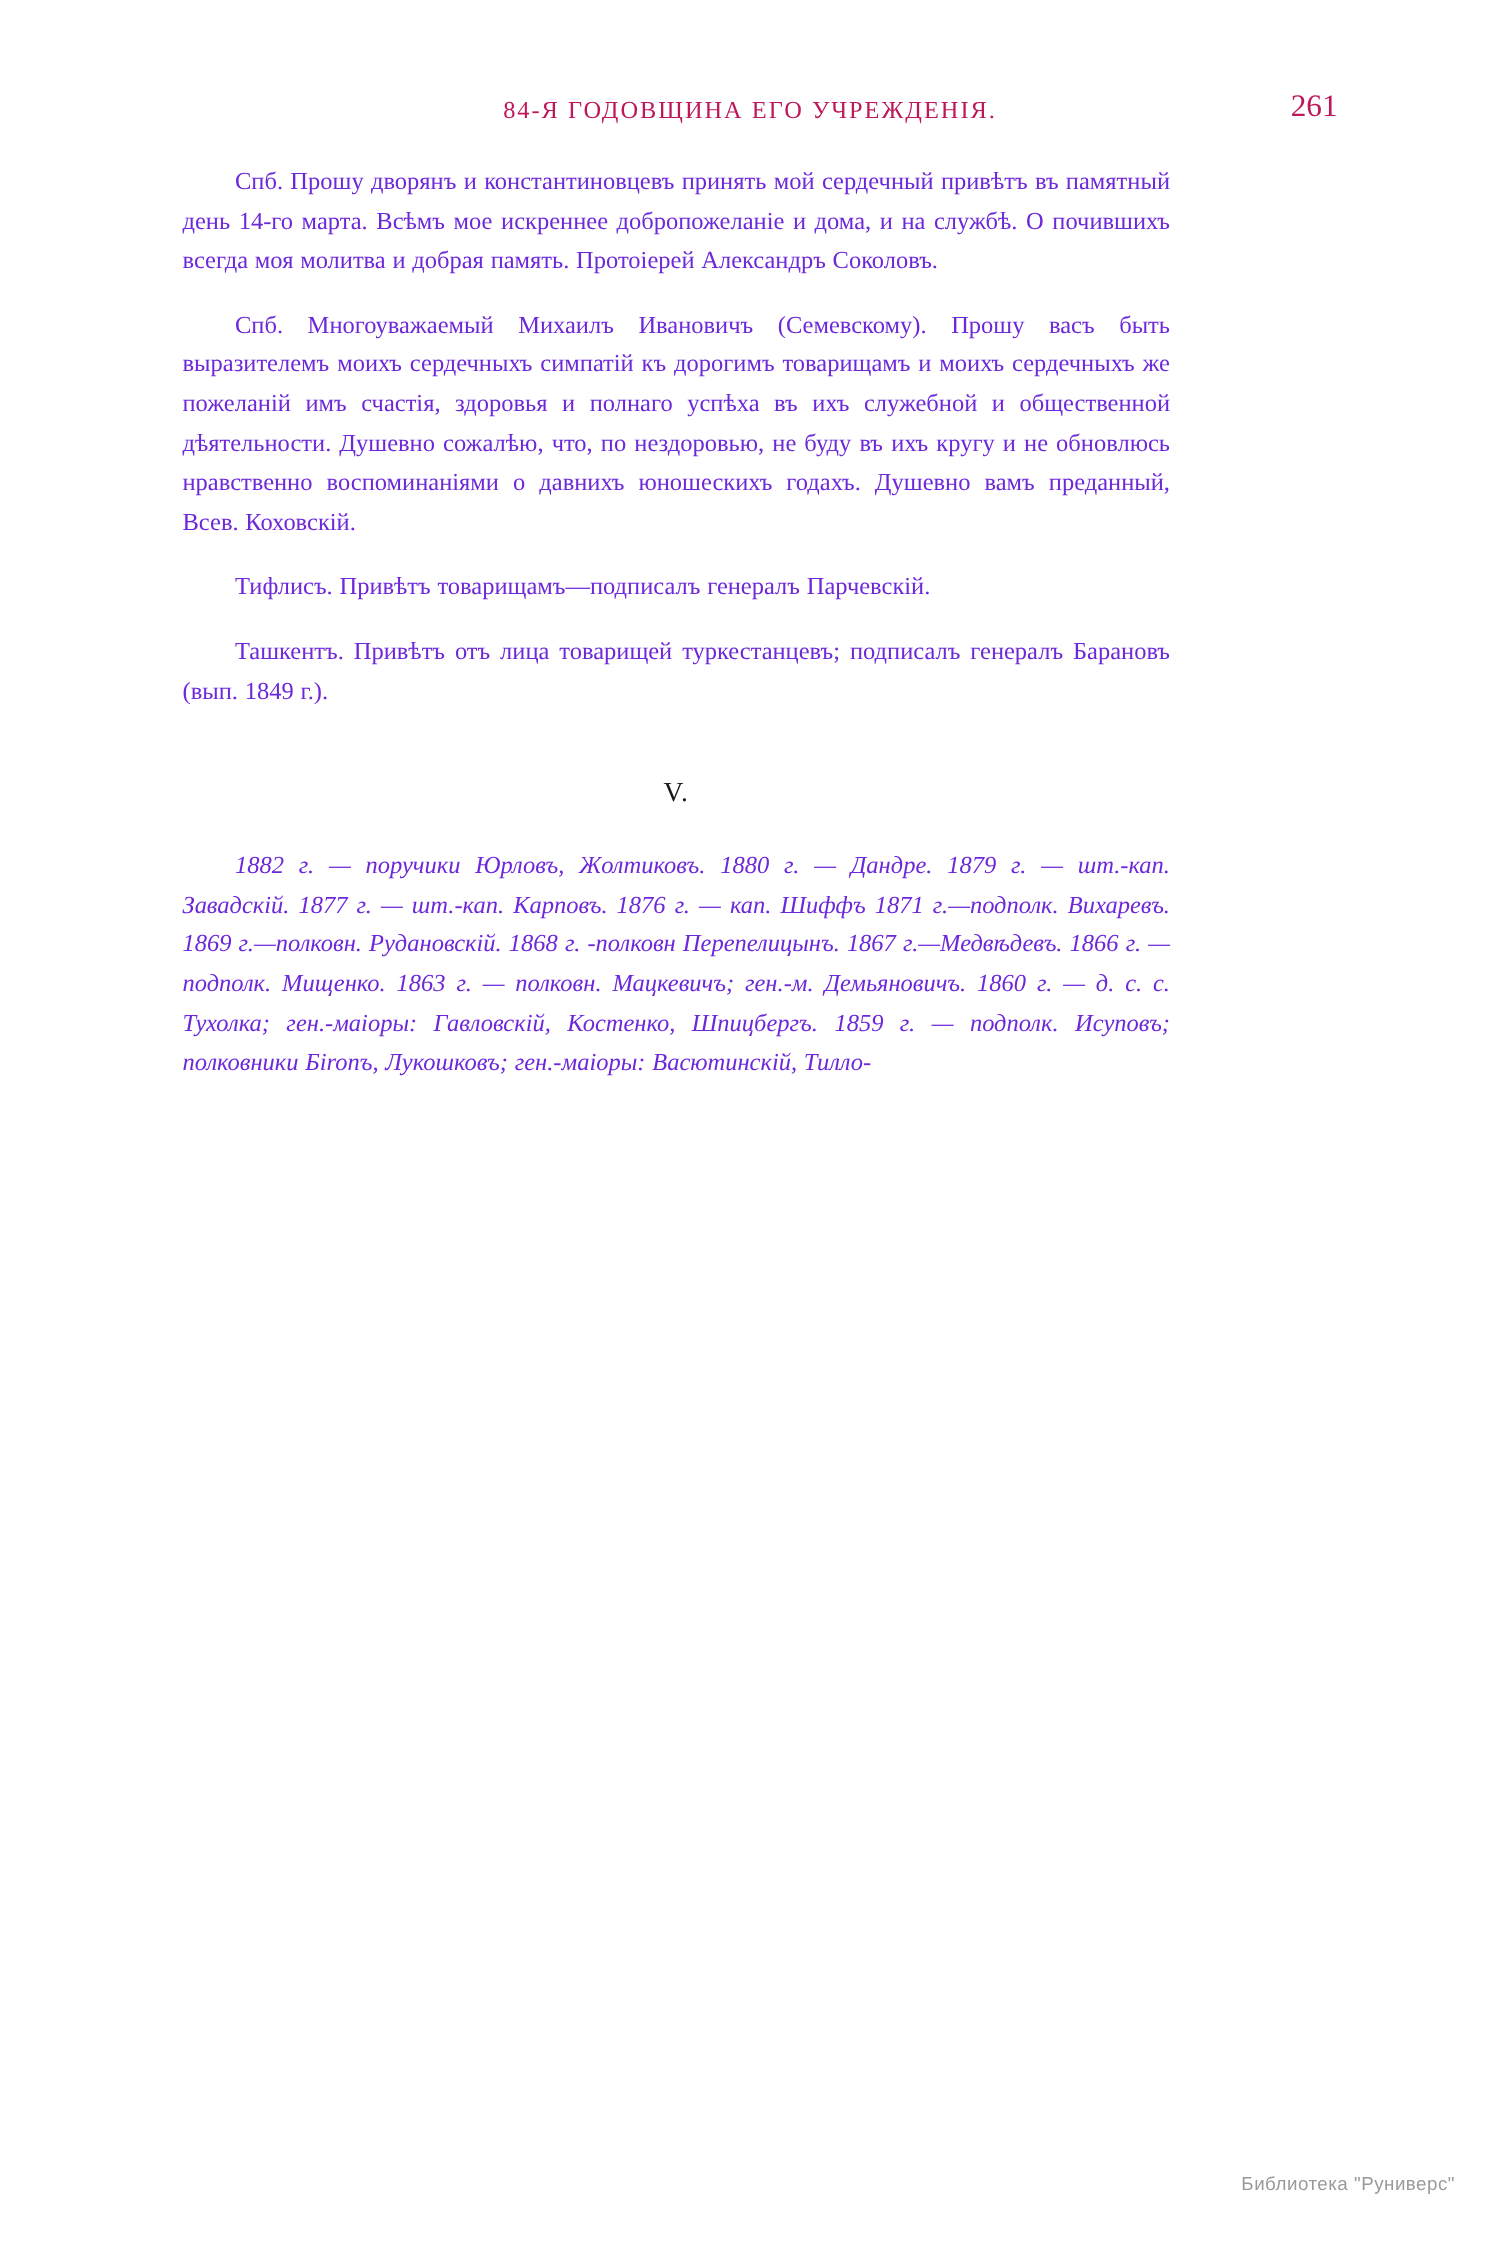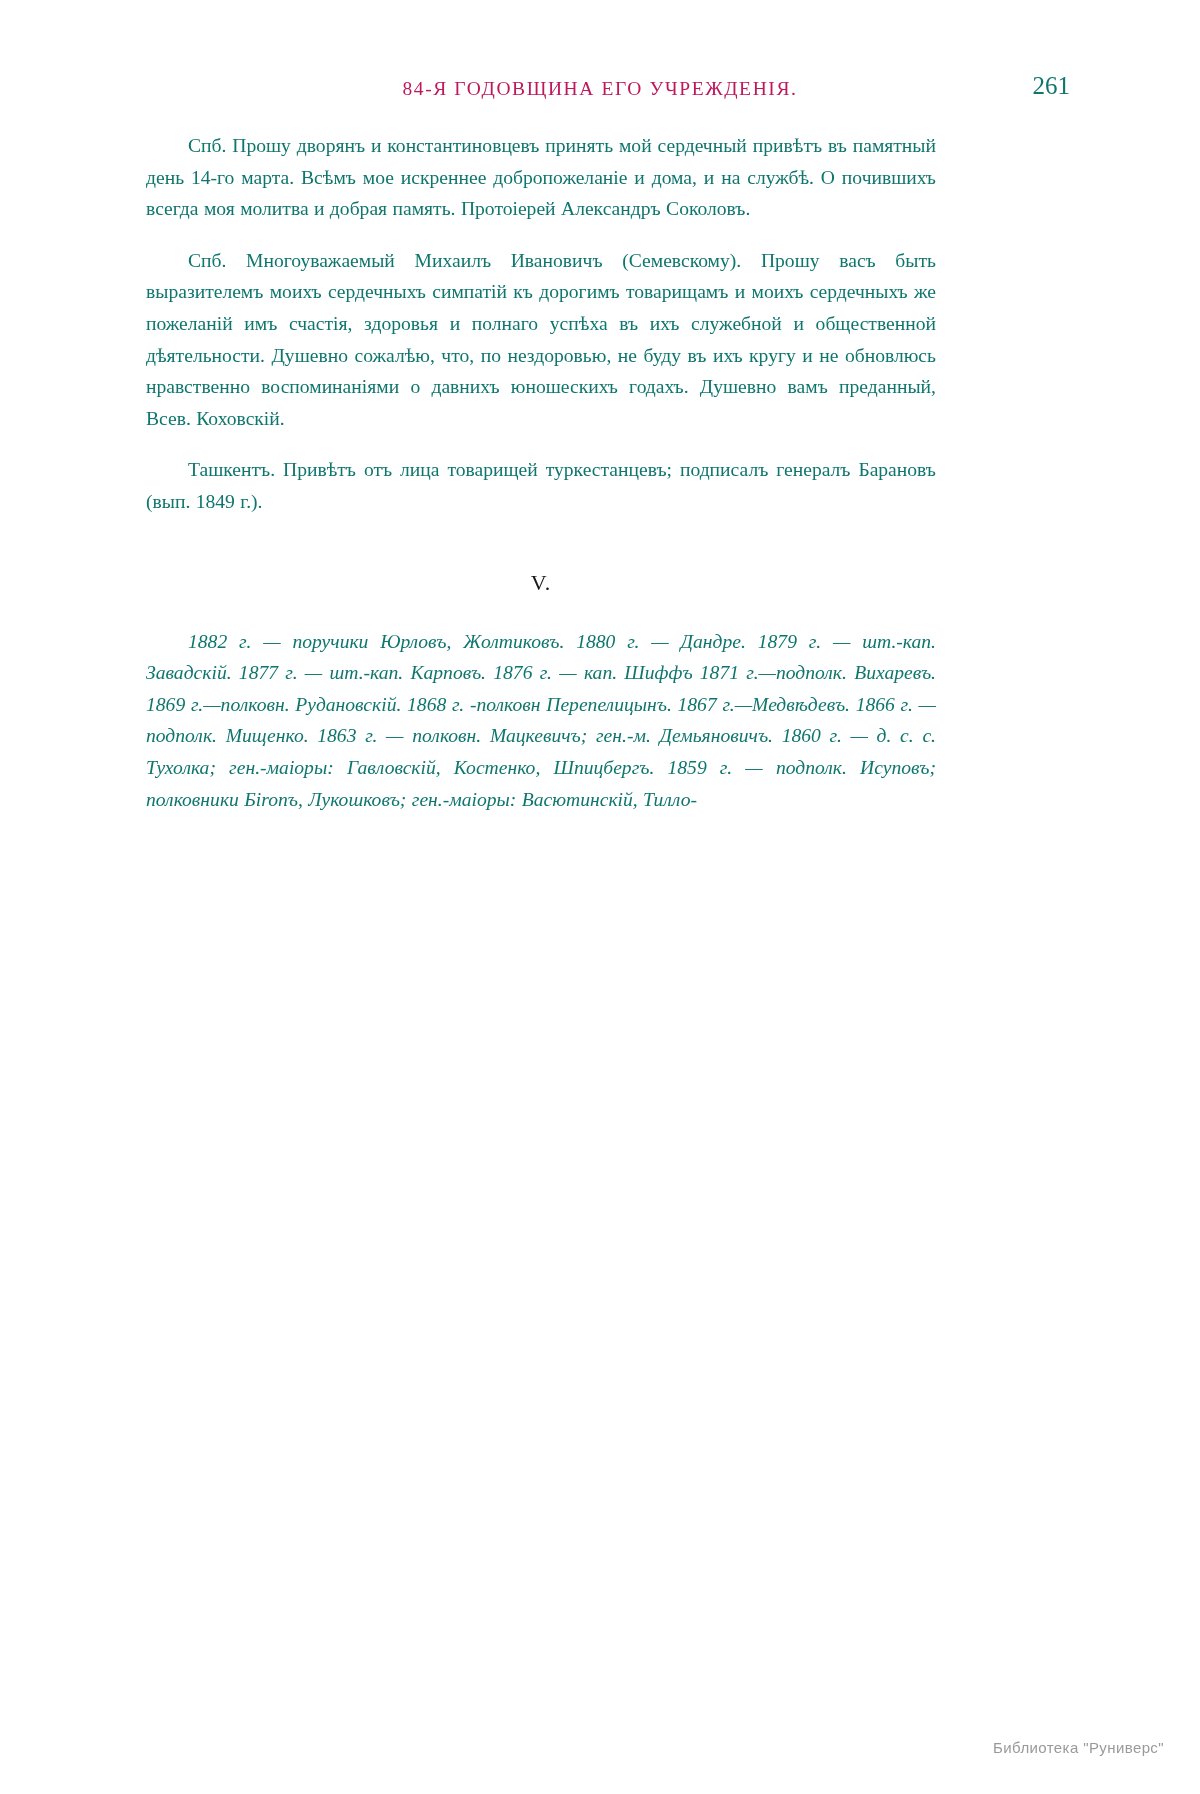--- a/index.html
+++ b/index.html
@@ -38,37 +38,37 @@
     white-space: nowrap;
     font-family: "Liberation Serif", serif;
     color: #be185d;
   }
   .page-number {
     position: absolute;
     right: 0;
     top: -6px;
     font-size: 25px;
     font-family: "Liberation Serif", serif;
-    color: #0f766e;
+    color: #be185d;
     margin-left: 46px;
   }
   .content {
     position: absolute;
     top: 130px;
     left: 146px;
     width: 790px;
   }
   p.para {
     margin: 0 0 20px 0;
     text-align: justify;
     font-size: 19.6px;
     line-height: 31.6px;
     text-indent: 42px;
     word-spacing: 0.5px;
-    color: #0f766e;
+    color: #6d28d9;
   }
   p.para:last-child { margin-bottom: 0; }
   .section-mark {
     text-align: center;
     font-size: 22px;
     margin: 52px 0 30px 0;
     letter-spacing: 1px;
   }
   .list-block p.para {
     margin-bottom: 0;
@@ -91,20 +91,21 @@
 
   <div class="header">
     <div class="running-title">84-я ГОДОВЩИНА ЕГО УЧРЕЖДЕНІЯ.</div>
     <div class="page-number">261</div>
   </div>
 
   <div class="content">
 
     <p class="para">Спб. Прошу дворянъ и константиновцевъ принять мой сердечный привѣтъ въ памятный день 14-го марта. Всѣмъ мое искреннее добропожеланіе и дома, и на службѣ. О почившихъ всегда моя молитва и добрая память. Протоіерей Александръ Соколовъ.</p>
     <p class="para">Спб. Многоуважаемый Михаилъ Ивановичъ (Семевскому). Прошу васъ быть выразителемъ моихъ сердечныхъ симпатій къ дорогимъ товарищамъ и моихъ сердечныхъ же пожеланій имъ счастія, здоровья и полнаго успѣха въ ихъ служебной и общественной дѣятельности. Душевно сожалѣю, что, по нездоровью, не буду въ ихъ кругу и не обновлюсь нравственно воспоминаніями о давнихъ юношескихъ годахъ. Душевно вамъ преданный, Всев. Коховскій.</p>
+    <p class="para">Тифлисъ. Привѣтъ товарищамъ—подписалъ генералъ Парчевскій.</p>
     <p class="para">Ташкентъ. Привѣтъ отъ лица товарищей туркестанцевъ; подписалъ генералъ Барановъ (вып. 1849 г.).</p>
 
     <div class="section-mark">V.</div>
 
 
     <div class="list-block">
       <p class="para">1882 г. — поручики Юрловъ, Жолтиковъ. 1880 г. — Дандре. 1879 г. — шт.-кап. Завадскій. 1877 г. — шт.-кап. Карповъ. 1876 г. — кап. Шиффъ 1871 г.—подполк. Вихаревъ. 1869 г.—полковн. Рудановскій. 1868 г. -полковн Перепелицынъ. 1867 г.—Медвѣдевъ. 1866 г. — подполк. Мищенко. 1863 г. — полковн. Мацкевичъ; ген.-м. Демьяновичъ. 1860 г. — д. с. с. Тухолка; ген.-маіоры: Гавловскій, Костенко, Шпицбергъ. 1859 г. — подполк. Исуповъ; полковники Бironъ, Лукошковъ; ген.-маіоры: Васютинскій, Тилло-</p>
     </div>
 
   </div>

